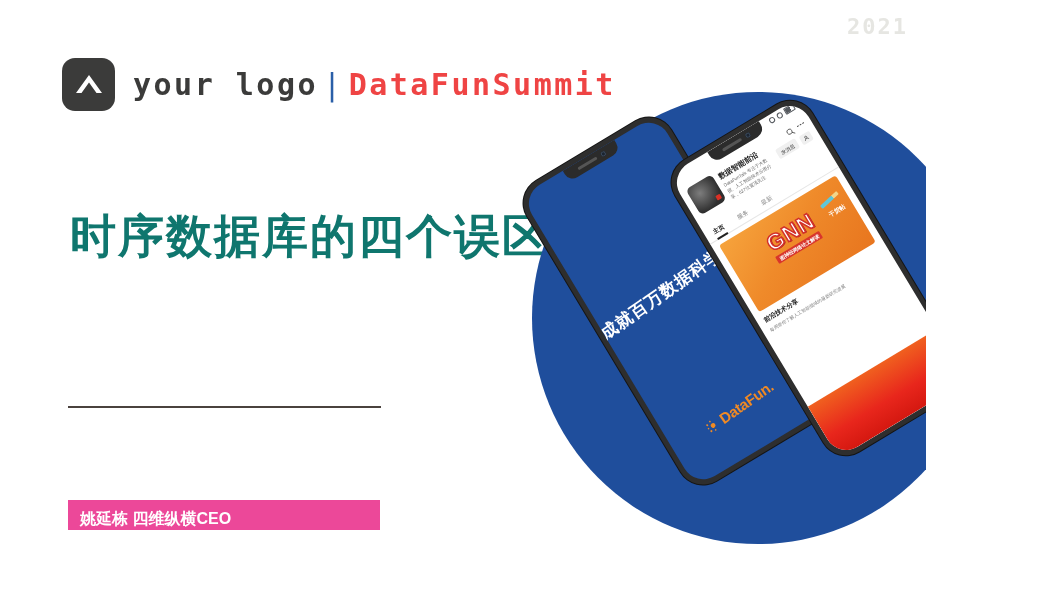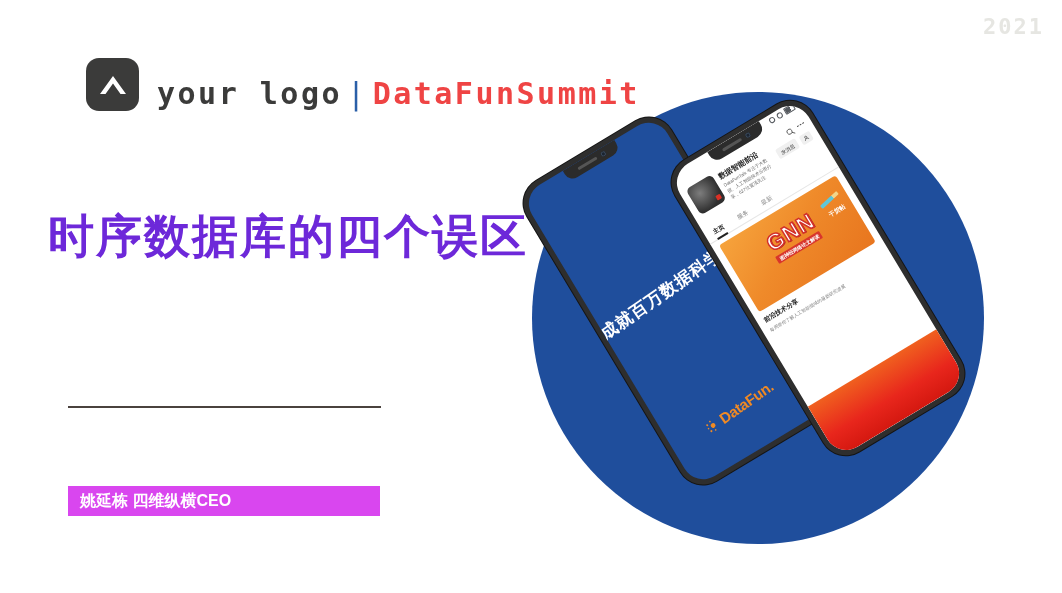--- a/index.html
+++ b/index.html
@@ -2,21 +2,21 @@
 <html><head>
 <meta charset="utf-8">
 <style>
   html, body {
     margin: 0;
     padding: 0;
     background: #ffffff;
   }
   #slide {
     position: relative;
-    width: 1062px;
+    width: 926px;
     height: 593px;
     background: #ffffff;
     overflow: hidden;
     font-family: "Liberation Sans", sans-serif;
   }
 
   
   #year {
     position: absolute;
     top: 14px;
@@ -28,23 +28,22 @@
     color: #e6e6e2;
     user-select: none;
   }
 
   
   #logo-lockup {
     position: absolute;
     left: 62px;
     top: 57px;
     display: flex;
-    align-items: flex-end;
+    align-items: center;
     height: 54px;
-    margin-left: 24px;
   }
   #logo-mark {
     width: 53px;
     height: 53px;
     border-radius: 13px;
     background: #3b3b3a;
     display: flex;
     align-items: center;
     justify-content: center;
     flex: none;
@@ -63,50 +62,50 @@
   .logo-div {
     color: #2a5fa8;
     margin: 0 5px;
     font-weight: 400;
   }
   .logo-brand { color: #ef4444; font-weight: bold; }
 
   
   #title {
     position: absolute;
-    left: 48px;
+    left: 70px;
     top: 206px;
     font-family: "DejaVu Serif", "Liberation Serif", serif;
     font-size: 46px;
     font-weight: bold;
     letter-spacing: 2px;
-    color: #6d28d9;
+    color: #0f766e;
     white-space: nowrap;
   }
 
   
   #divider {
     position: absolute;
     left: 68px;
     top: 406px;
     width: 313px;
     height: 2px;
     background: #4a423e;
   }
 
   
   #speaker-banner {
     position: absolute;
     left: 68px;
-    top: 486px;
+    top: 500px;
     width: 312px;
     height: 30px;
-    background: #d946ef;
-    display: flex;
-    align-items: center;
+    background: #ec4899;
+    display: flex;
+    align-items: flex-end;
   }
   #speaker-text {
     color: #ffffff;
     font-size: 16px;
     font-weight: bold;
     margin-left: 12px;
     white-space: nowrap;
   }
 
   

